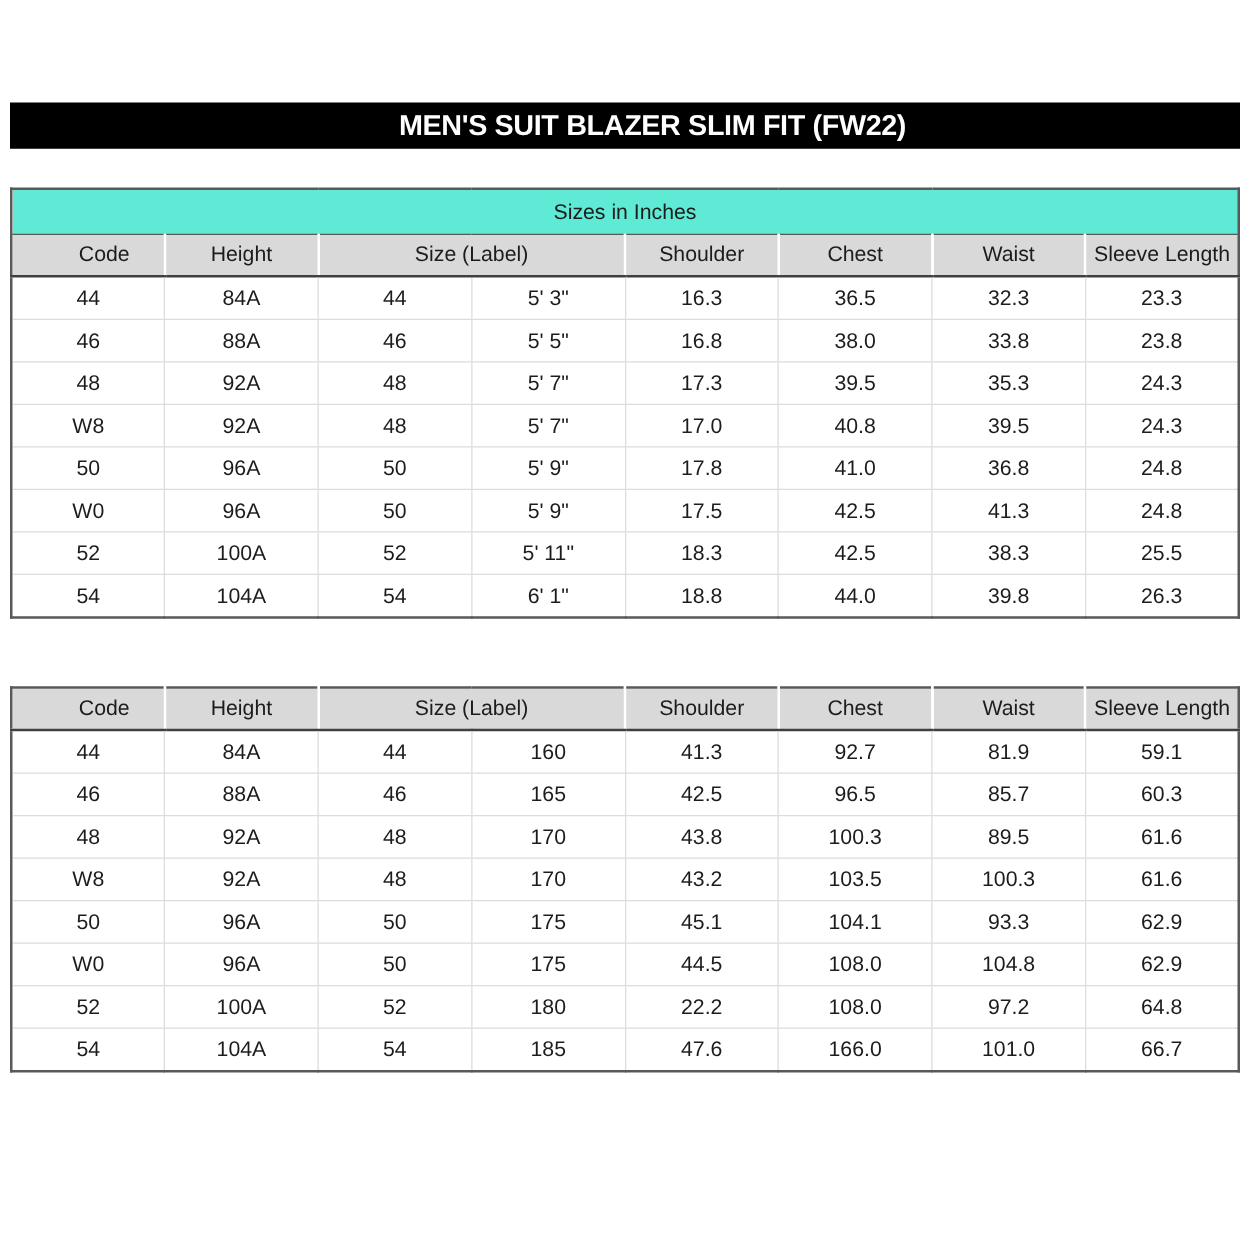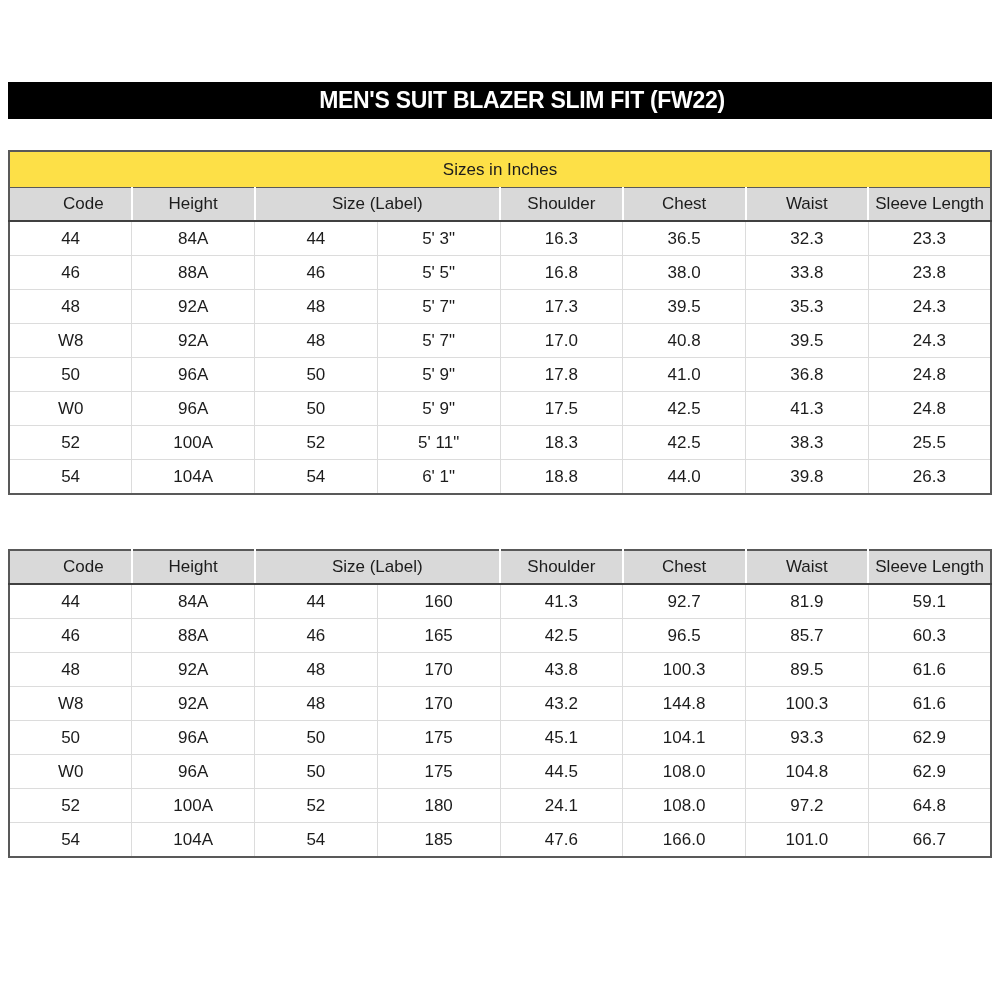--- a/index.html
+++ b/index.html
@@ -46,21 +46,21 @@
     padding: 0;
     text-align: center;
     vertical-align: middle;
     overflow: hidden;
     white-space: nowrap;
   }
   .title-cell {
     height: 35px;
     font-size: 17px;
     font-weight: normal;
-    background: #fde047;
+    background: #5eead4;
     border-bottom: 1px solid var(--outer-border, #595959);
   }
   .header-row th {
     height: 32px;
     font-size: 17px;
     font-weight: normal;
     background: var(--header-bg, #d9d9d9);
     border-bottom: 2px solid var(--header-underline, #404040);
     border-left: 2px solid #ffffff;
   }
@@ -242,21 +242,21 @@
             <td>100.3</td>
             <td>89.5</td>
             <td>61.6</td>
           </tr>
           <tr>
             <td>W8</td>
             <td>92A</td>
             <td>48</td>
             <td>170</td>
             <td>43.2</td>
-            <td>144.8</td>
+            <td>103.5</td>
             <td>100.3</td>
             <td>61.6</td>
           </tr>
           <tr>
             <td>50</td>
             <td>96A</td>
             <td>50</td>
             <td>175</td>
             <td>45.1</td>
             <td>104.1</td>
@@ -271,21 +271,21 @@
             <td>44.5</td>
             <td>108.0</td>
             <td>104.8</td>
             <td>62.9</td>
           </tr>
           <tr>
             <td>52</td>
             <td>100A</td>
             <td>52</td>
             <td>180</td>
-            <td>24.1</td>
+            <td>22.2</td>
             <td>108.0</td>
             <td>97.2</td>
             <td>64.8</td>
           </tr>
           <tr>
             <td>54</td>
             <td>104A</td>
             <td>54</td>
             <td>185</td>
             <td>47.6</td>

